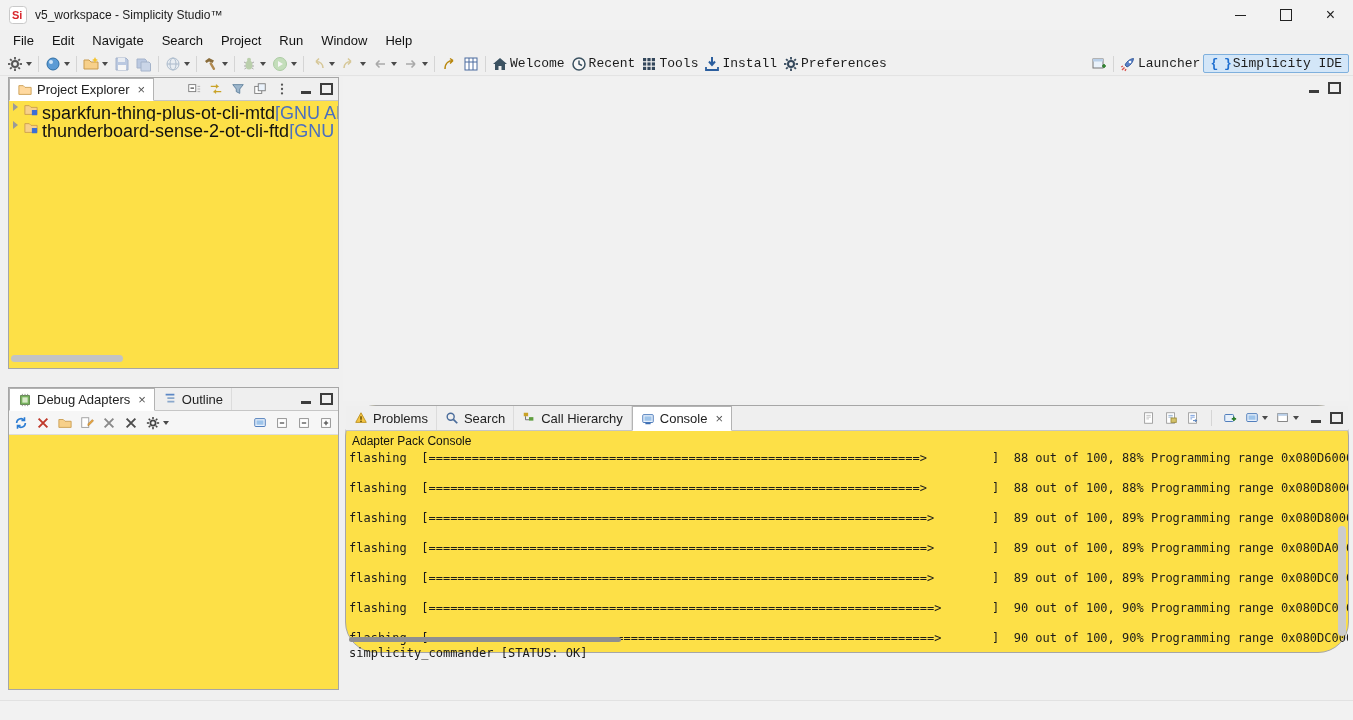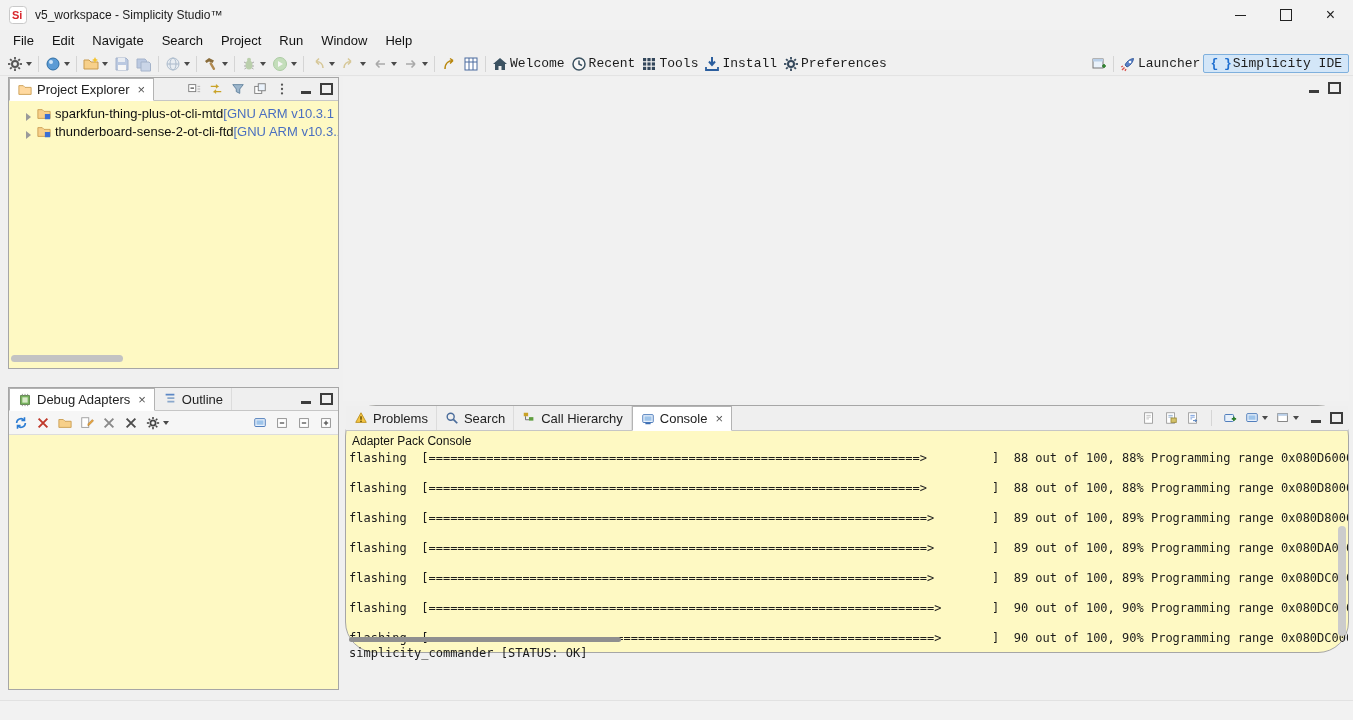--- a/index.html
+++ b/index.html
@@ -27,34 +27,34 @@
   .sep{width:1px;height:16px;background:#d5d5d5;margin:0 3px;flex:none;}
   .caret{width:0;height:0;border-left:3.5px solid transparent;border-right:3.5px solid transparent;
          border-top:4px solid #4a4a4a;margin-left:1px;flex:none;}
   .spacer{flex:1;}
   .persp-active{background:#d3e6f8;border:1px solid #7fb0dd;border-radius:2px;padding:1px 6px;}
   .braces{color:#1f6fd0;font-weight:bold;font-size:13px;letter-spacing:-1px;}
   .i16{width:16px;height:16px;display:block;flex:none;}
   .i14{width:14px;height:14px;display:block;flex:none;}
   .dim{opacity:.45;}
   
-  .panel{position:absolute;background:#fef9c3;border:1px solid #a6a6a6;box-sizing:border-box;}
+  .panel{position:absolute;background:#fde047;border:1px solid #a6a6a6;box-sizing:border-box;}
   .tabrow{height:22px;display:flex;align-items:stretch;background:#efefef;border-bottom:1px solid #c6c6c6;position:relative;}
   .tabrow.tall{height:24px;}
   .tab{display:flex;align-items:center;gap:5px;padding:0 8px;font-size:13px;color:#222;
        border-right:1px solid #dcdcdc;white-space:nowrap;}
   .tab.active{background:#fff;border:1px solid #b3b3b3;border-bottom:1px solid #fff;margin-bottom:-1px;}
   .tab-close{font-size:13px;color:#555;margin-left:3px;line-height:1;}
   .view-toolbar{display:flex;align-items:center;margin-left:auto;gap:8px;padding-right:5px;}
   .mm{display:flex;align-items:center;gap:9px;padding-left:4px;}
   .ico-min{width:10px;height:3px;background:#3c3c3c;display:block;margin-top:7px;}
   .ico-max{width:9px;height:8px;border:2px solid #3c3c3c;display:block;}
   
   .tree{padding-top:2px;overflow:hidden;}
-  .trow{display:flex;align-items:flex-end;height:18px;padding-left:15px;font-size:13px;
+  .trow{display:flex;align-items:flex-start;height:18px;padding-left:2px;font-size:18px;
         white-space:nowrap;overflow:hidden;}
   .chev{width:0;height:0;border-top:4px solid transparent;border-bottom:4px solid transparent;
         border-left:5px solid #9a9a9a;margin:0 6px 0 2px;flex:none;}
   .tname{color:#111;margin-left:4px;}
   .deco{color:#4a6fc0;}
   .selbox{display:flex;align-items:center;background:#cfe8fb;border:1px solid #84c0ea;
           height:16px;padding:0 6px 0 2px;}
   
   .dtoolbar{height:23px;display:flex;align-items:center;gap:8px;padding:0 5px;background:#f6f6f6;
             border-bottom:1px solid #ddd;}

